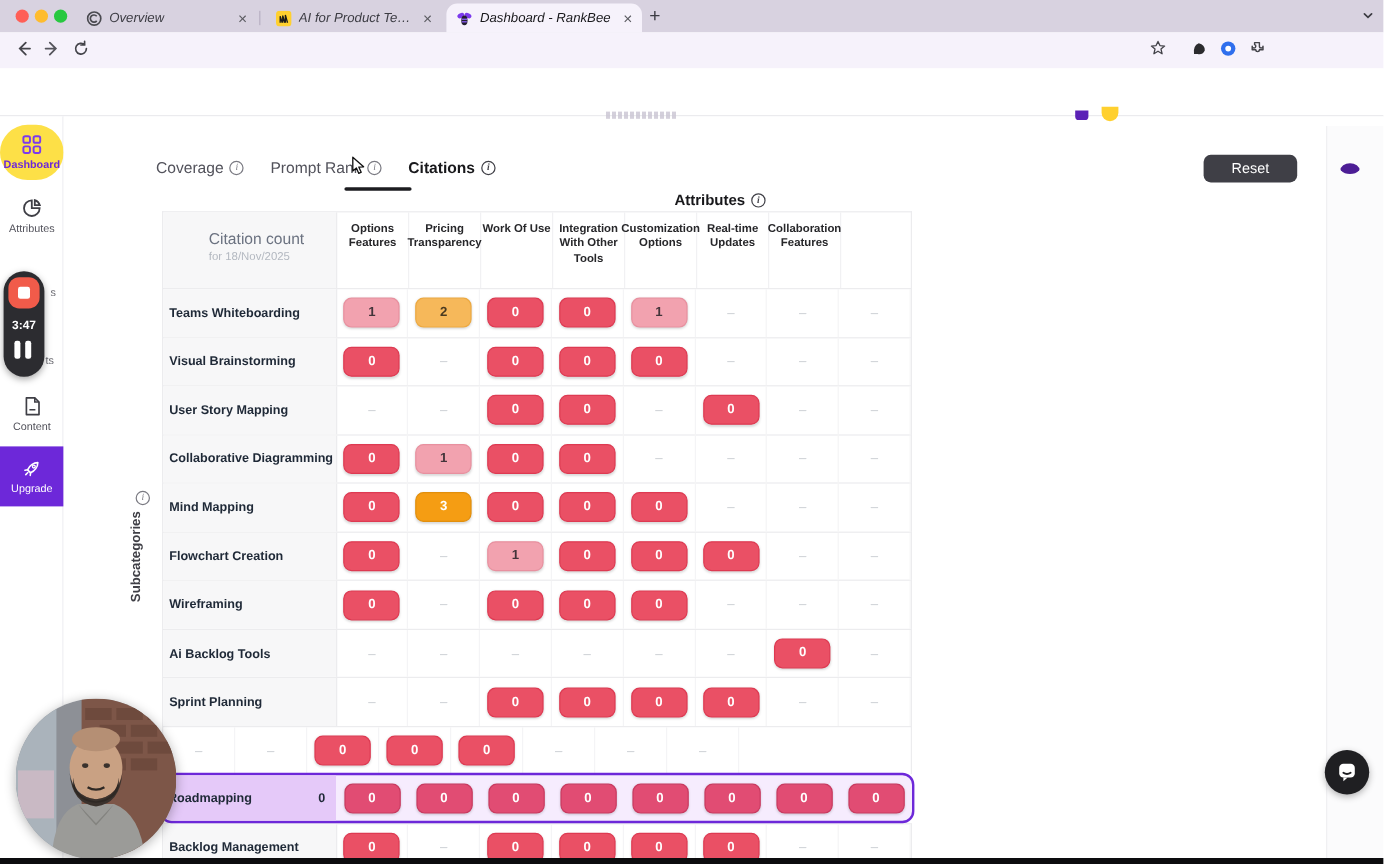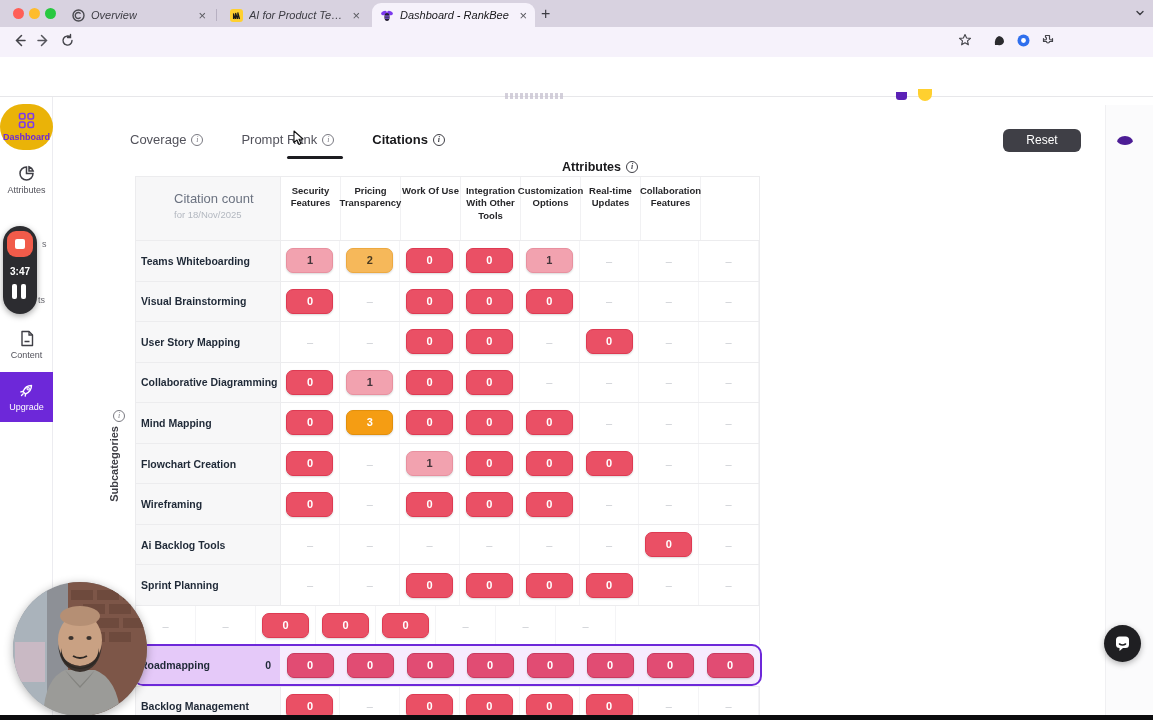--- a/index.html
+++ b/index.html
@@ -34,21 +34,21 @@
   .selectbox { position:absolute; height:27px; border:1px solid #d9d9de; border-radius:16px; background:#fff; display:flex; align-items:center; gap:8px; padding:0 12px; font-size:12px; color:#4b4b52; }
   .chev { width:9px; height:9px; }
   .hdr-avatar { position:absolute; left:1114px; top:66px; width:22px; height:22px; border-radius:50%; background:#7c3aed; overflow:hidden; }
   .hdr-avatar:after { content:""; position:absolute; left:5px; top:4px; width:12px; height:12px; border-radius:50%; background:#fff; }
   .hdr-avatar:before { content:""; position:absolute; left:3px; top:13px; width:16px; height:12px; border-radius:50%; background:#4c1d95; z-index:2; }
 
   
   .sidebar { position:absolute; left:0; top:97px; width:53px; height:623px; background:#fff; border-right:1px solid #ececf0; }
   .sb-item { position:absolute; left:0; width:53px; text-align:center; }
   .sb-label { display:block; font-size:9px; color:#52525b; margin-top:3px; }
-  .sb-item.active { background:#eab308; padding:8px 0 8px;border-radius:23px; }
+  .sb-item.active { background:#fde047; padding:8px 0 8px;border-radius:23px; }
   .sb-item.active .sb-label { color:#6d28d9; font-weight:bold; }
   .sb-item.accent { background:#6d28d9; padding:10px 0 10px; }
   .sb-item.accent .sb-label { color:#fff; }
   .sb-frag { position:absolute; font-size:9px; color:#6b6b72; }
 
   
   .recorder { position:absolute; left:3px; top:226px; width:34px; height:88px; background:#2c2c30; border-radius:17px; z-index:60; box-shadow:0 2px 6px rgba(0,0,0,.35); }
   .rec-stop { position:absolute; left:4px; top:5px; width:26px; height:26px; background:#f15b4a; border-radius:9px; }
   .rec-stop:after { content:""; position:absolute; left:8px; top:8px; width:10px; height:10px; background:#fff; border-radius:2px; }
   .rec-time { position:absolute; left:0; top:40px; width:34px; text-align:center; color:#fff; font-size:10px; font-weight:bold; }
@@ -57,21 +57,21 @@
   .rec-pause span:first-child{ left:0; } .rec-pause span:last-child{ left:9px; }
 
   
   .main { position:absolute; left:53px; top:97px; width:1100px; height:623px; background:#fff; }
   .gutter { position:absolute; left:1105px; top:105px; width:48px; height:611px; background:#fbfbfc; border-left:1px solid #f0f0f2; }
   .clipped-text { position:absolute; left:505px; top:93px; width:60px; height:6px;
     background:repeating-linear-gradient(90deg,#c9c4d2 0 3px,transparent 3px 5px); opacity:.8; }
   .clip-purple { position:absolute; left:896px; top:92px; width:11px; height:8px; background:#5b21b6; border-radius:0 0 3px 3px; }
   .clip-yellow { position:absolute; left:918px; top:89px; width:14px; height:12px; background:#ffd02f; border-radius:0 0 7px 7px; }
 
-  .viewtabs { position:absolute; top:132px; display:flex; gap:38px;justify-content:space-between; }
+  .viewtabs { position:absolute; top:132px; display:flex; gap:22px;justify-content:space-between; }
   .vtab { display:flex; align-items:center; gap:5px; font-size:13px; color:#52525b; }
   .vtab.active { color:#18181b; font-weight:bold; }
   .info-i { display:inline-block; width:12px; height:12px; border:1px solid #7a7a82; border-radius:50%; font-size:8px; line-height:10px; text-align:center; color:#7a7a82; font-family:"Liberation Serif","DejaVu Serif",serif; font-style:italic; }
   .vtab-underline { position:absolute; left:287px; top:156px; width:56px; height:2.5px; background:#1c1c20; border-radius:2px; }
   .cursor-arrow { position:absolute; left:292px; top:130px; z-index:40; }
 
   .reset-btn { position:absolute; left:1003px; top:129px; width:78px; height:23px; background:#3f3f46; color:#fff; font-size:12px; border:none; border-radius:6px; text-align:center; line-height:23px; }
 
   .attr-title { position:absolute; left:480px; top:160px; width:240px; text-align:center; font-size:12.5px; font-weight:bold; color:#18181b; display:flex; justify-content:center; align-items:center; gap:5px; }
 
@@ -356,21 +356,21 @@
   <span>Attributes</span>
     <span class="info-i" style="border-color:#3f3f46;color:#3f3f46">i</span>
 </div>
 
 <div class="table" id="citation-table">
     <div class="thead">
       <div class="th-label">
         <div class="t1">Citation count</div>
         <div class="t2">for 18/Nov/2025</div>
       </div>
-      <div class="th-col">Security Features</div>
+      <div class="th-col">Options Features</div>
       <div class="th-col">Pricing Transparency</div>
       <div class="th-col">Work Of Use</div>
       <div class="th-col">Integration With Other Tools</div>
       <div class="th-col">Customization Options</div>
       <div class="th-col">Real-time Updates</div>
       <div class="th-col">Collaboration Features</div>
     </div>
     <div class="trow">
       <div class="td-label">
         <span>Teams Whiteboarding</span>

